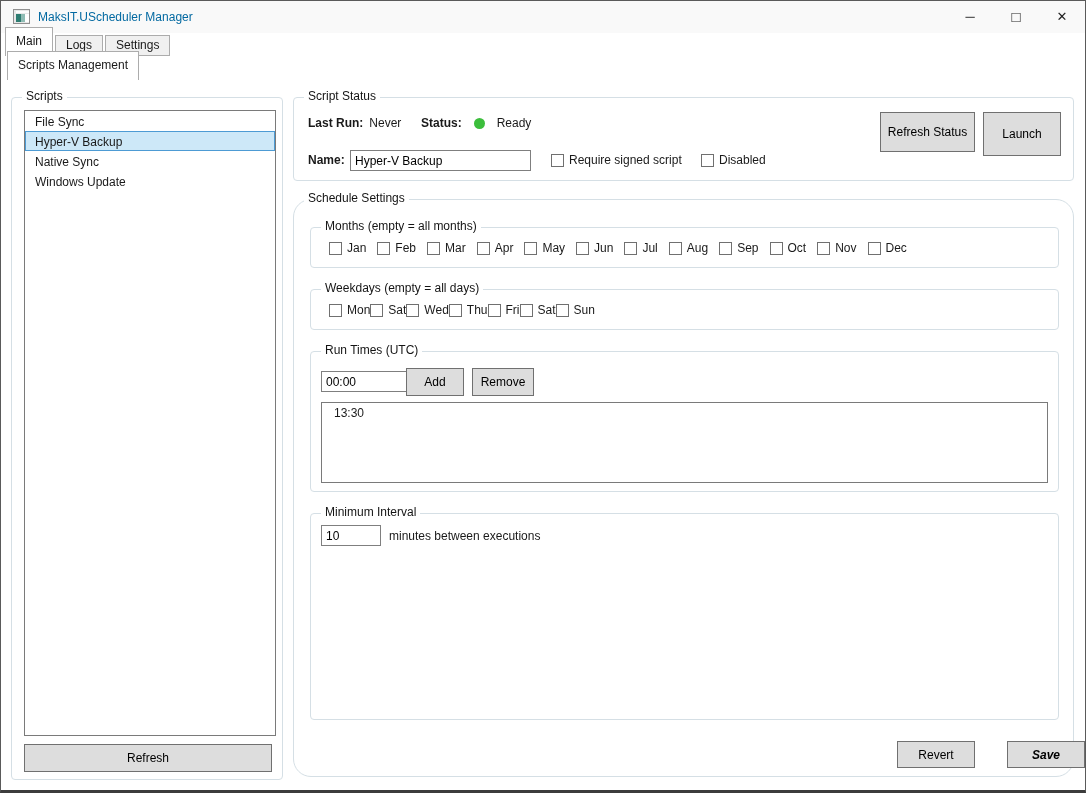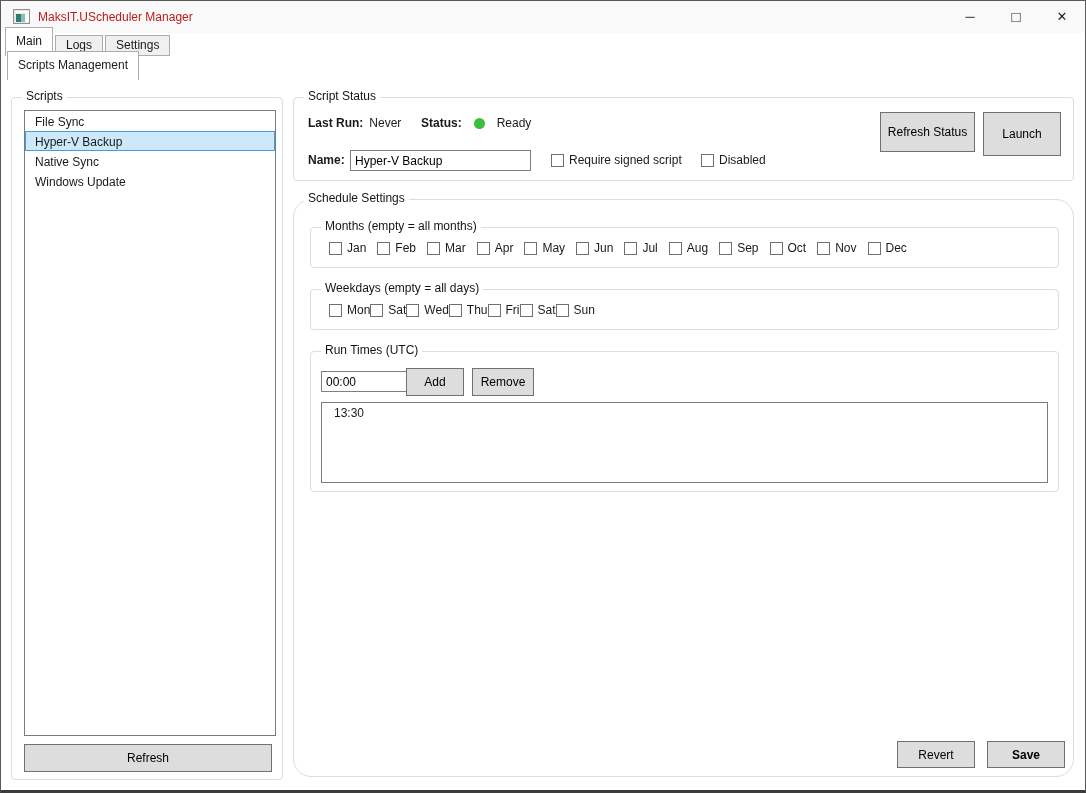--- a/index.html
+++ b/index.html
@@ -12,21 +12,21 @@
   }
 
   
   .titlebar { position:absolute; left:0; top:0; width:100%; height:32px; background:#f9f9f9; }
   .app-icon { position:absolute; left:12px; top:8px; width:17px; height:15px;
               border:1px solid #8f8f8f; background:#e8e8e8; }
   .app-icon .ic-l { position:absolute; left:2px; top:4px; width:5px; height:8px; background:#2e7d72; }
   .app-icon .ic-m { position:absolute; left:7px; top:4px; width:4px; height:8px; background:#8fbcb4; }
   .app-icon .ic-r { position:absolute; left:11px; top:4px; width:4px; height:8px; background:#ffffff; }
   .app-icon .ic-t { position:absolute; left:2px; top:1px; width:13px; height:2px; background:#fdfdfd; }
-  .title-text { position:absolute; left:37px; top:0; height:32px; line-height:32px; color:#b91c1c; }
+  .title-text { position:absolute; left:37px; top:0; height:32px; line-height:32px; color:#0369a1; }
   .win-controls { position:absolute; right:0; top:0; height:31px; display:flex; }
   .win-btn { width:46px; height:31px; display:flex; align-items:center; justify-content:center;
              background:transparent; border:none; font-size:13px; color:#222; font-family:inherit; }
   .win-btn.maxi { font-size:15px; }
 
   
   .tab-row { position:absolute; left:4px; top:32px; height:23px; display:flex; align-items:flex-end; }
   .tab { padding:3px 10px 4px 10px; background:#f0f0f0; border:1px solid #acacac; height:21px;
          margin-right:2px; display:flex; align-items:center; }
   .tab.selected { background:#ffffff; height:29px; border-bottom:none; padding-bottom:5px; position:relative; z-index:2; }
@@ -226,18 +226,23 @@
     <div class="groupbox" style="left:16px; top:151px; width:749px; height:141px;">
       <span class="gb-label">Run Times (UTC)</span>
       <input class="tbox" style="position: absolute; left: 10px; top: 19px; width: 104px; height: 21px;" value="00:00">
       <button class="btn" style="position:absolute; left:95px; top:16px; width:58px; height:28px;">Add</button>
       <button class="btn" style="position:absolute; left:161px; top:16px; width:62px; height:28px;">Remove</button>
       <div class="times-list">
         <div class="time-item">13:30</div>
       </div>
     </div>
 
+    <div class="groupbox" style="left:16px; top:313px; width:749px; height:207px;">
+      <span class="gb-label">Minimum Interval</span>
+      <input class="tbox" style="position: absolute; left: 10px; top: 11px; width: 60px; height: 21px;" value="10">
+      <span style="position:absolute; left:78px; top:15px;">minutes between executions</span>
+    </div>
 
     <button class="btn" style="position:absolute; left:603px; top:541px; width:78px; height:27px;">Revert</button>
-    <button class="btn bold" style="position:absolute; left:693px; top:541px; width:78px; height:27px;">Save</button>
+    <button class="btn bold" style="position:absolute; left:713px; top:541px; width:78px; height:27px;font-style:italic;">Save</button>
   </div>
 
 </div>
 
 </body></html>

